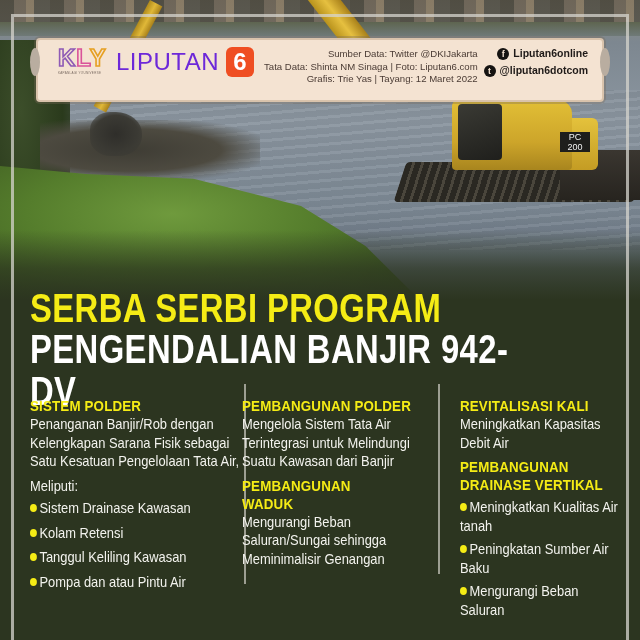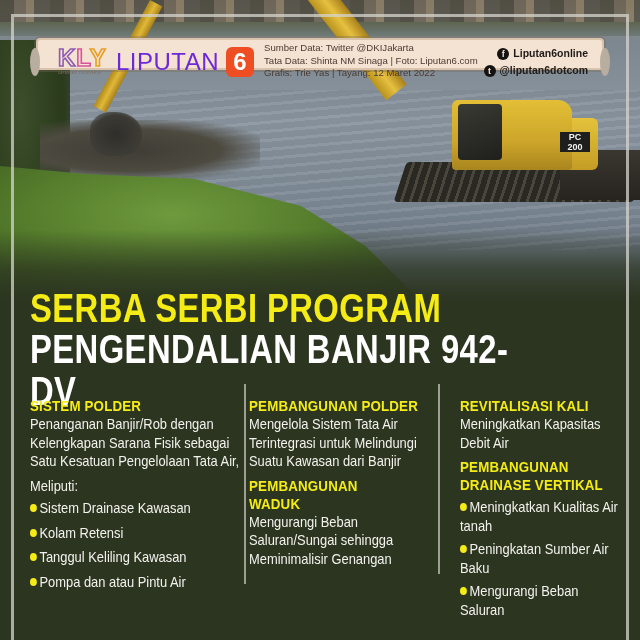--- a/index.html
+++ b/index.html
@@ -58,21 +58,21 @@
       background: linear-gradient(180deg, #e2bf36 0%, #cda52a 60%, #a8851e 100%);
       border-radius: 6px 14px 4px 4px;
     }
     .photo .excavator-window {
       position: absolute; left: 458px; top: 104px; width: 44px; height: 56px;
       background: linear-gradient(160deg, #3a3a34, #1f1f1c);
       border-radius: 4px;
     }
     .photo .excavator-badge {
       position: absolute; left: 560px; top: 132px; width: 30px; height: 20px;
-      background: #1e1e1c; color: #f2f2f2; font-size: 9px; font-weight: bold;
+      background: #1e1e1c; color: #f2f2f2; font-size: 9px; font-weight: normal;
       font-family: "Liberation Sans", sans-serif; text-align: center; line-height: 10px;
     }
     .photo .excavator-body {
       position: absolute; left: 500px; top: 118px; width: 98px; height: 52px;
       background: linear-gradient(180deg, #e4c23c, #c49c24);
       border-radius: 6px;
     }
     .photo .tracks {
       position: absolute; left: 400px; top: 162px; width: 240px; height: 40px;
       background: repeating-linear-gradient(90deg, #2a2822 0 6px, #4a463c 6px 9px);
@@ -89,21 +89,21 @@
 
     
     .frame {
       position: absolute; left: 11px; top: 14px; width: 618px; height: 640px;
       border: 3px solid rgba(214,212,206,0.75); border-bottom: none;
       pointer-events: none;
     }
 
     
     .banner {
-      position: absolute; left: 36px; top: 38px; width: 568px; height: 32px;
+      position: absolute; left: 36px; top: 38px; width: 568px; height: 64px;
       background: #f4e3d2;
       border: 2px solid #d9c3ac;
       border-radius: 4px;
       box-shadow: 0 0 0 2px rgba(120,105,90,0.35);
     }
     .banner::before, .banner::after {
       content: ""; position: absolute; top: 8px; width: 10px; height: 28px;
       background: #b9ada0; border-radius: 50%;
     }
     .banner::before { left: -8px; }
@@ -125,22 +125,23 @@
     .liputan-word {
       position: absolute; left: 78px; top: 8px; font-size: 24px; font-weight: normal;
       color: #6d28d9; letter-spacing: .5px; line-height: 28px;
     }
     .liputan-six {
       position: absolute; left: 188px; top: 7px; width: 28px; height: 30px;
       background: #ef4e22; border-radius: 6px; color: #fff;
       font-size: 24px; font-weight: bold; text-align: center; line-height: 30px;
     }
     .credits {
-      position: absolute; left: 226px; top: 2px; font-size: 9.6px; color: #4a3b34; line-height: 12.5px;
+      position: absolute; left: 226px; top: 8px; font-size: 9.6px; color: #4a3b34; line-height: 12.5px;
       font-family: "Liberation Sans", sans-serif;
+      text-align: right;
     }
     .socials {
       position: absolute; right: 14px; top: 5px; font-size: 10.5px; font-weight: bold; color: #1f1a18;
       line-height: 17px;
     }
     .social-row { display: flex; align-items: center; justify-content: flex-end; gap: 4px; }
     .social-icon {
       width: 12px; height: 12px; border-radius: 50%; background: #151311; color: #f4e3d2;
       font-size: 9px; font-weight: bold; text-align: center; line-height: 12px;
       display: inline-block;
@@ -151,21 +152,21 @@
       position: absolute; left: 30px; top: 288px; width: 600px;
       font-family: "Liberation Sans", sans-serif; font-weight: bold;
       transform: scaleX(0.82); transform-origin: left top;
     }
     .title-line1 { color: #f5ec15; font-size: 40px; line-height: 40px; letter-spacing: 0.5px; }
     .title-line2 { color: #ffffff; font-size: 40px; line-height: 42px; letter-spacing: 0.5px; }
 
     
     .col { position: absolute; top: 380px; color: #f3f3ee; font-size: 15px; line-height: 18.5px; margin-top: 17px; }
     .col-1 { left: 30px; width: 210px; }
-    .col-2 { left: 249px; width: 190px; }
+    .col-2 { left: 242px; width: 190px; }
     .col-3 { left: 460px; width: 190px; }
     .col .inner { transform: scaleX(0.86); transform-origin: left top; width: 120%; }
     .heading { color: #f5ec15; font-weight: bold; font-size: 15.5px; line-height: 18px; letter-spacing: .2px; }
     .desc { margin-bottom: 6px; }
     .section { margin-bottom: 4px; }
     .list { list-style: none; margin-top: 4px; }
     .list li { display: flex; align-items: baseline; gap: 3px; margin-bottom: 6px; line-height: 18.5px; }
     .bullet {
       width: 8px; height: 8px; border-radius: 50%; background: #f5ec15; flex: 0 0 8px;
       position: relative; top: -1px; display: inline-block;

